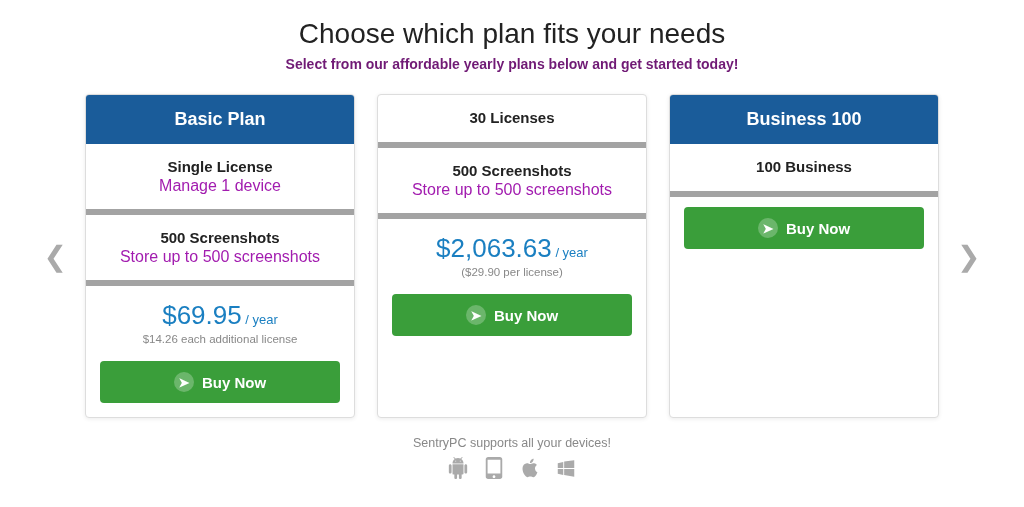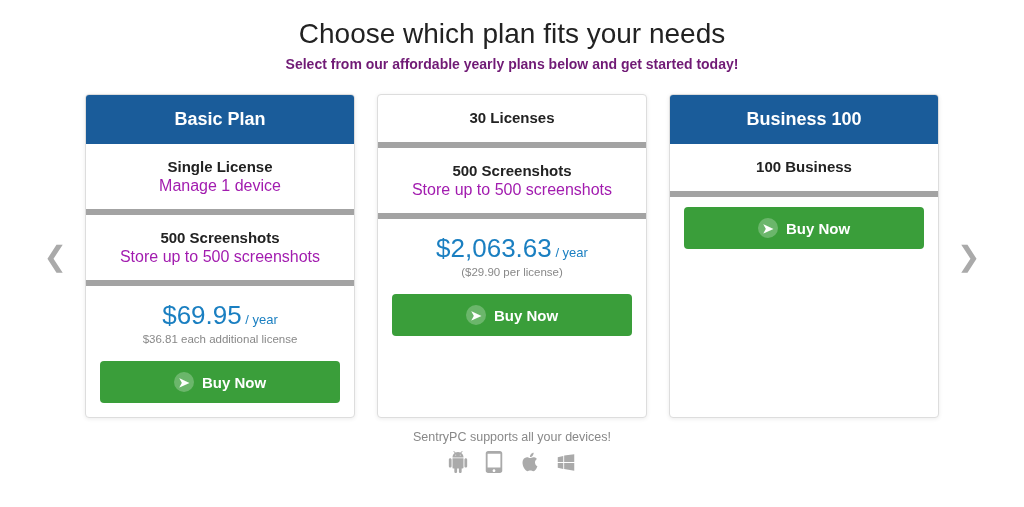--- a/index.html
+++ b/index.html
@@ -128,21 +128,21 @@
       display: inline-flex;
       align-items: center;
       justify-content: center;
       background: rgba(255,255,255,0.25);
       border-radius: 50%;
       width: 20px;
       height: 20px;
       font-size: 13px;
     }
     .bottom-section {
-      margin-top: 12px;
+      margin-top: 18px;
       text-align: left;
     }
     .bottom-label {
       font-size: 12.5px;
       color: #888;
       margin-bottom: 7px;
     }
     .device-icons {
       display: flex;
       gap: 14px;
@@ -170,21 +170,21 @@
       <div class="plan-section">
         <div class="section-title">Single License</div>
         <div class="section-sub">Manage 1 device</div>
       </div>
       <div class="plan-section">
         <div class="section-title">500 Screenshots</div>
         <div class="section-sub">Store up to 500 screenshots</div>
       </div>
       <div class="price-section">
         <span class="price-main">$69.95</span><span class="price-period"> / year</span>
-        <div class="price-note">$36.81 each additional license</div>
+        <div class="price-note">$14.26 each additional license</div>
       </div>
       <div class="buy-btn-wrap">
         <button class="buy-btn">
           <span class="arrow-circle">➤</span>
           <span>Buy Now</span>
         </button>
       </div>
     </div>
       <div class="plan-card">
       <div class="plan-section">

